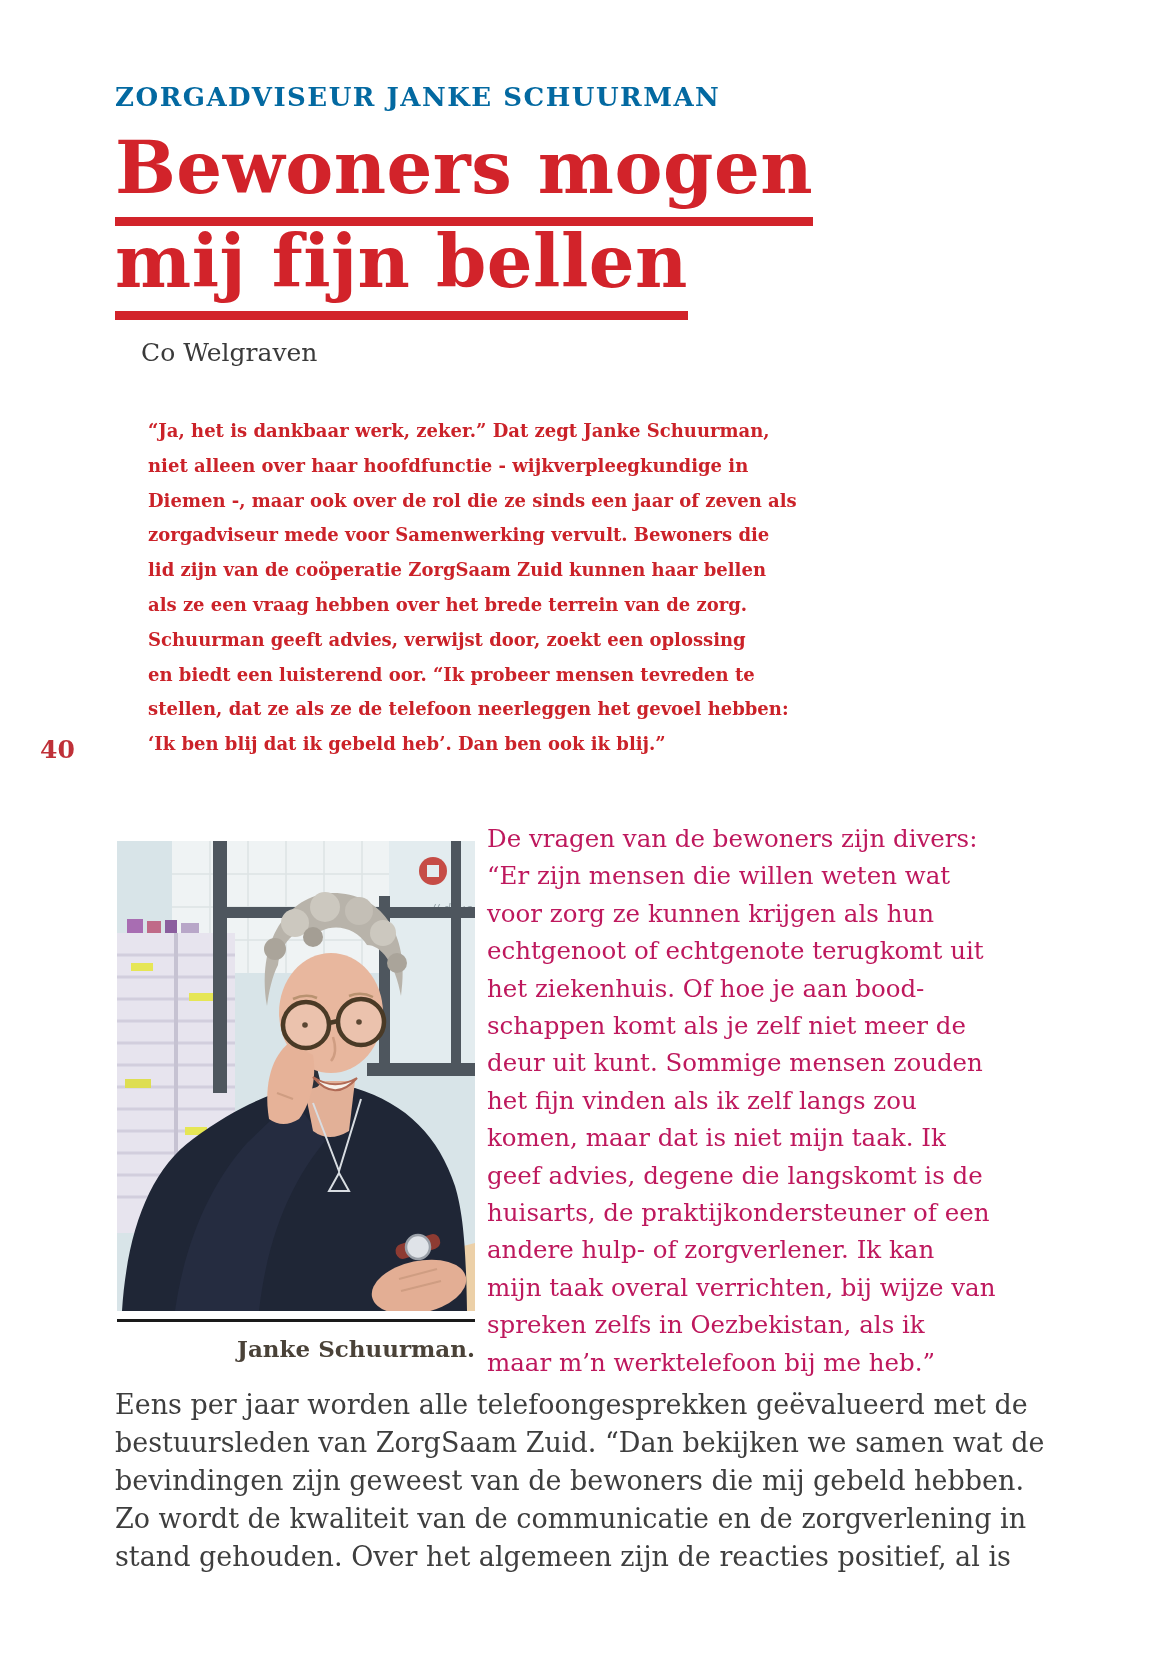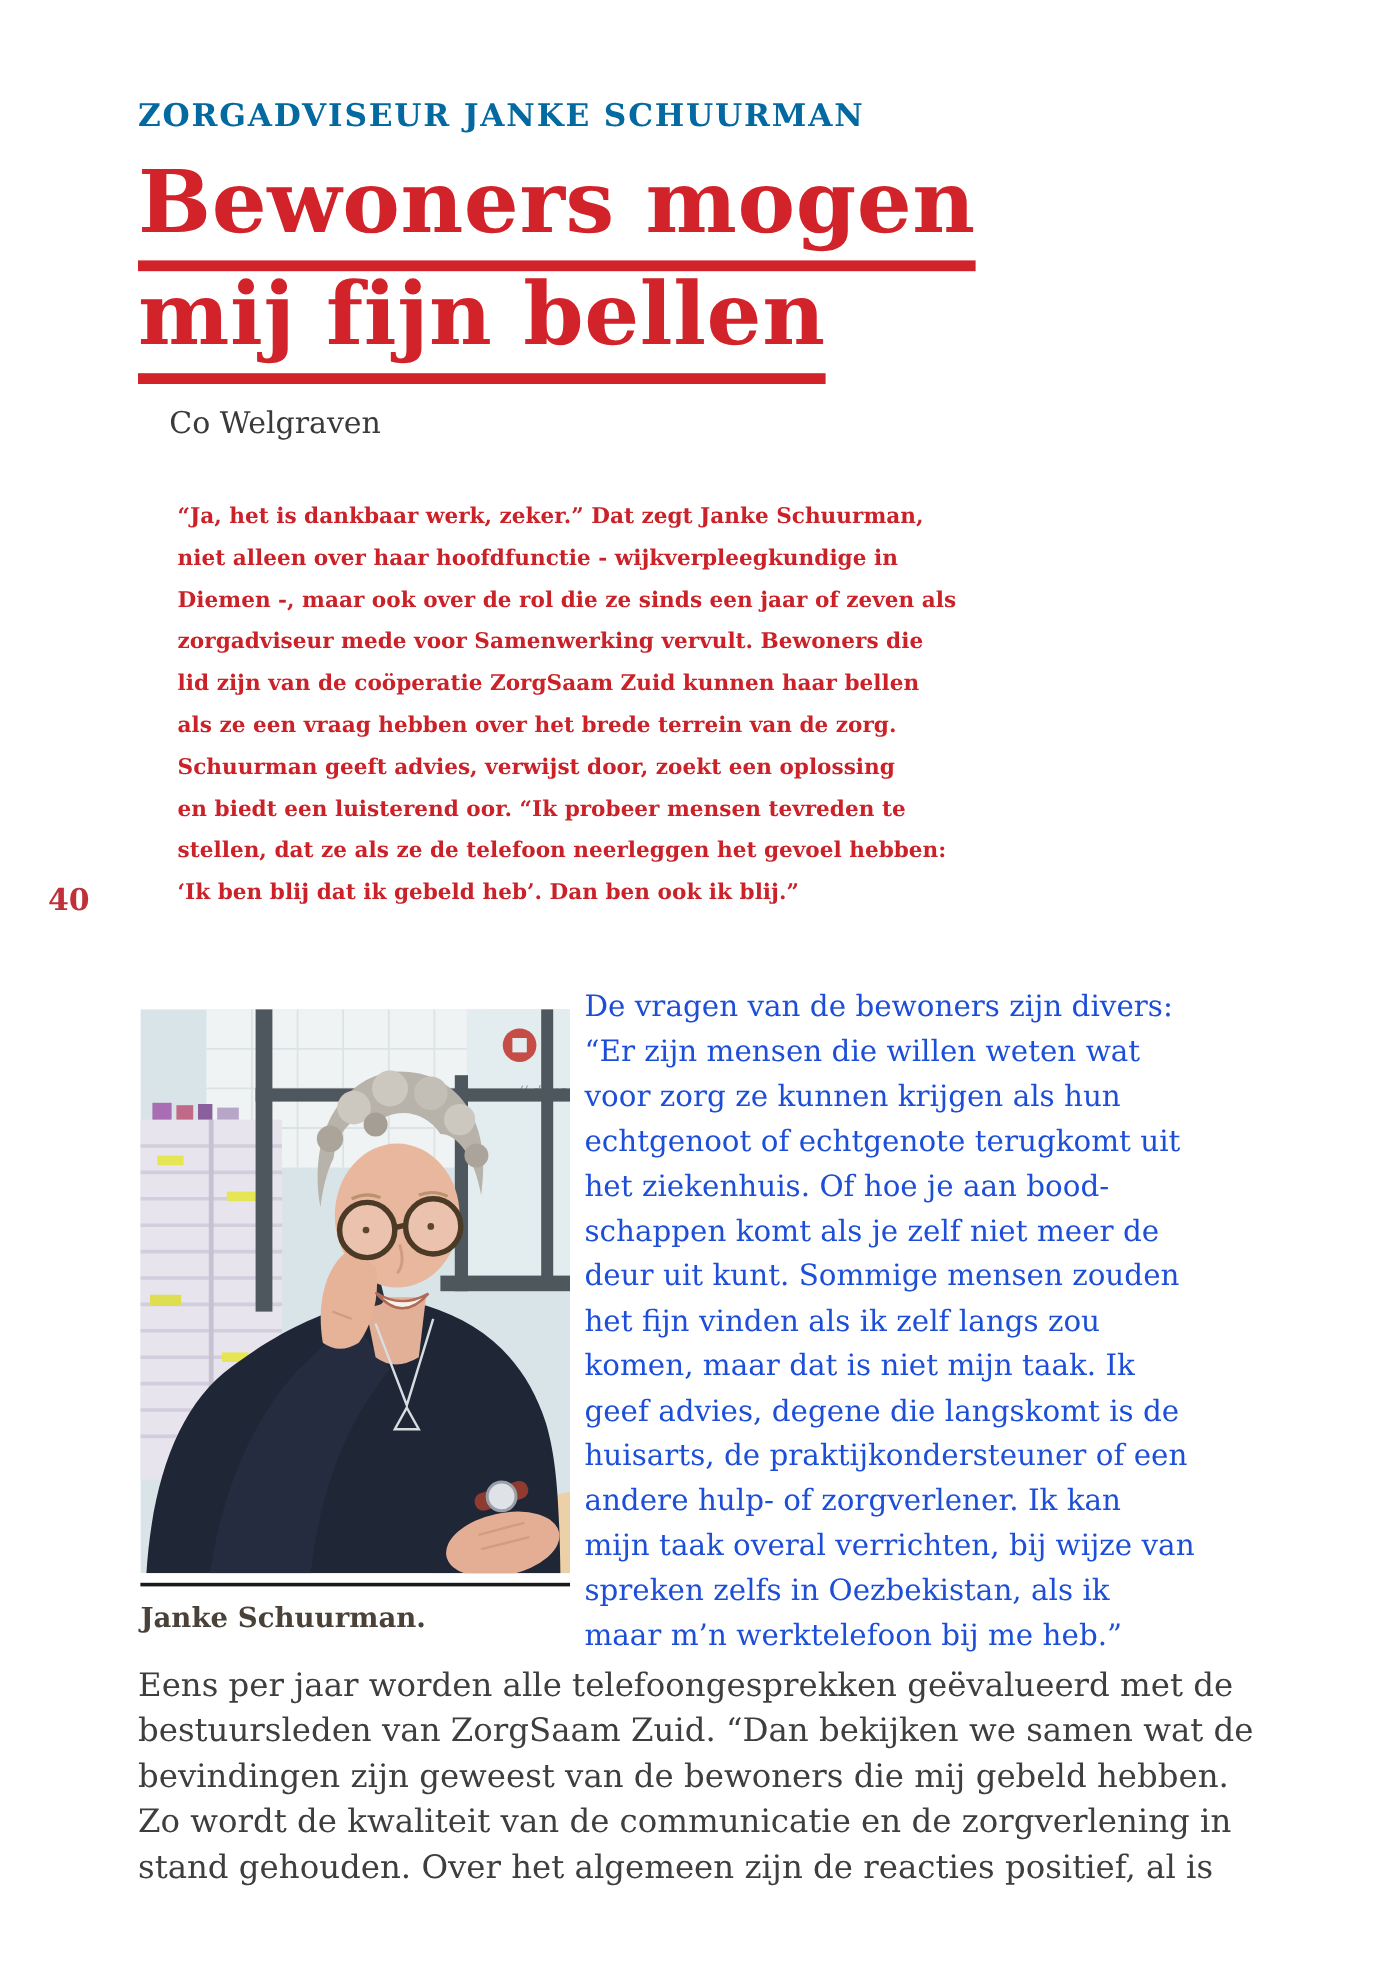--- a/index.html
+++ b/index.html
@@ -57,41 +57,42 @@
     font-weight:bold;
     line-height:34.8px;
     color:#cb2229;
     white-space:pre;
   }
   .figure{
     position:absolute;
     left:117px; top:841px;
     width:358px;
     margin:0;
+    text-align:right;
   }
   .figure svg{display:block;}
   .photo-rule{
     margin-top:8px;
     border-top:3px solid #1a1a1a;
     width:358px;
     height:0;
   }
   .figcaption{
     padding-top:13px;
     font-size:23px;
     font-weight:bold;
     color:#4a4238;
   }
   .col-right{
     position:absolute;
     left:487px; top:820px;
     margin:0;
     font-size:24.5px;
     line-height:37.4px;
-    color:#1d4ed8;
+    color:#be185d;
     white-space:pre;
   }
   .bottom-par{
     position:absolute;
     left:115px; top:1386px;
     margin:0;
     font-size:27px;
     line-height:38px;
     color:#3e3e3e;
     white-space:pre;

